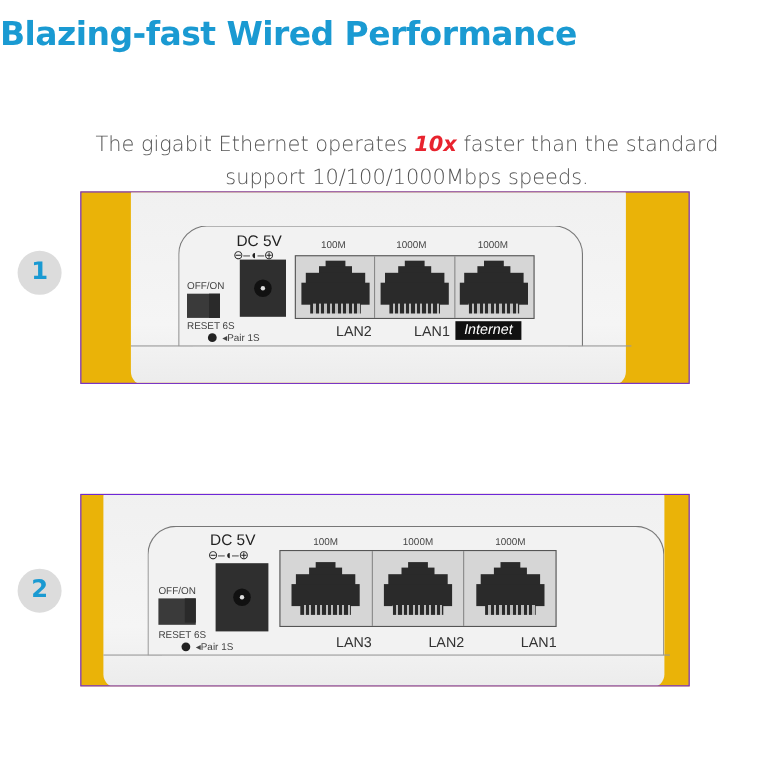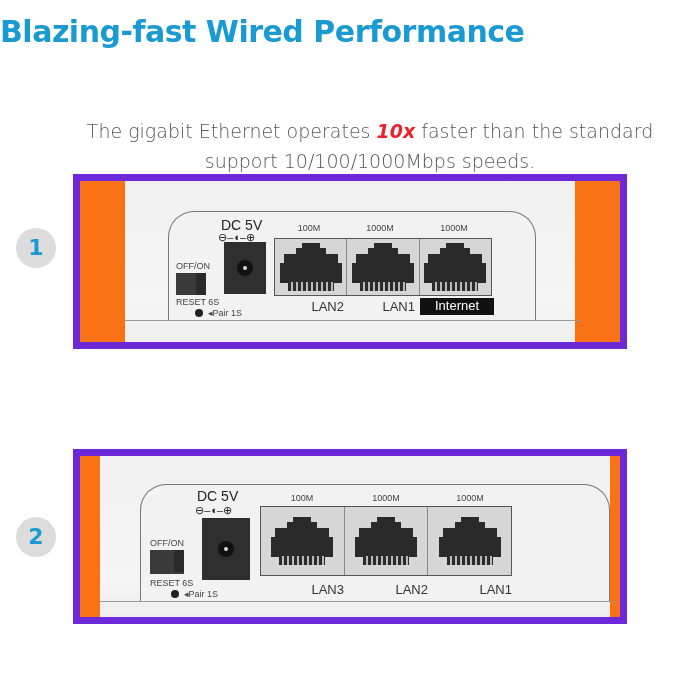--- a/index.html
+++ b/index.html
@@ -3,21 +3,21 @@
 <meta charset="utf-8">
 <style>
   * { box-sizing: border-box; margin: 0; padding: 0; }
   body { width: 700px; height: 700px; background: #ffffff; position: relative; overflow: hidden; font-family: "Liberation Sans", sans-serif; }
   .title { position: absolute; left: 0; top: 14px; width: 700px; font-family: "DejaVu Sans", sans-serif; font-weight: bold; font-size: 30px; color: #1a9ad2; letter-spacing: -0.5px; }
   .subtitle { position: absolute; left: 60px; top: 68px; width: 620px; text-align: center; font-family: "DejaVu Sans", sans-serif; font-size: 19px; line-height: 30px; color: #555555; font-weight: 300; margin-top: 48px; }
   .subtitle .hl { color: #e8232e; font-weight: bold; font-style: italic; }
 
   .badge { position: absolute; width: 40px; height: 40px; border-radius: 50%; background: #dcdcdc; color: #1a9ad2; font-family: "DejaVu Sans", sans-serif; font-weight: bold; font-size: 22px; line-height: 40px; text-align: center; }
 
-  .panel { position: absolute; border: 7px solid #6d28d9; background: #f97316; overflow: hidden; }
+  .panel { position: absolute; border: 1px solid #6d28d9; background: #eab308; overflow: hidden; }
   .body-shape { position: absolute; background: linear-gradient(180deg,#f0f0f0 0%,#f5f5f5 70%,#ececec 100%); border-radius: 12px; }
   .recess { position: absolute; border: 1.5px solid #777; border-bottom: none; border-radius: 26px 26px 0 0; background: #f2f2f2; }
   .base-line { position: absolute; height: 1px; background: #999; }
 
   .lbl { position: absolute; color: #333; white-space: nowrap; }
   .dc-label { font-size: 14px; color: #222; }
   .dc-sym { font-size: 11px; letter-spacing: 0px; color: #222; }
   .small { font-size: 9px; color: #444; }
   .port-name { font-size: 13px; color: #333; text-align: right; }
   .speed { font-size: 9px; color: #444; text-align: center; }
@@ -92,21 +92,21 @@
           <div class="top1"></div>
           <div class="top2"></div>
           <div class="mid"></div>
           <div class="main"></div>
           <div class="bottom"></div>
         </div>
       </div>
   </div>
   <div class="lbl port-name" style="left:194px;top:118px;width:70px;">LAN2</div>
   <div class="lbl port-name" style="left:265px;top:118px;width:70px;">LAN1</div>
-  <div class="internet-tag" style="left:340px;top:117px;width:74px;height:17px;">Internet</div>
+  <div class="internet-tag" style="left:340px;top:117px;width:60px;height:17px;font-style:italic;">Internet</div>
 </div>
 
 <div class="badge" style="left:16px;top:517px;">2</div>
 <div class="panel" style="left:73px;top:449px;width:554px;height:175px;">
   <div class="body-shape" style="left:20px;top:-10px;width:510px;height:185px;"></div>
   <div class="recess" style="left:60px;top:28px;width:470px;height:118px;"></div>
   <div class="base-line" style="left:20px;top:145px;width:515px;"></div>
 
   <div class="lbl dc-label" style="left:117px;top:32px;">DC 5V</div>
   <div class="lbl dc-sym" style="left:115px;top:48px;">⊖–◖–⊕</div>

